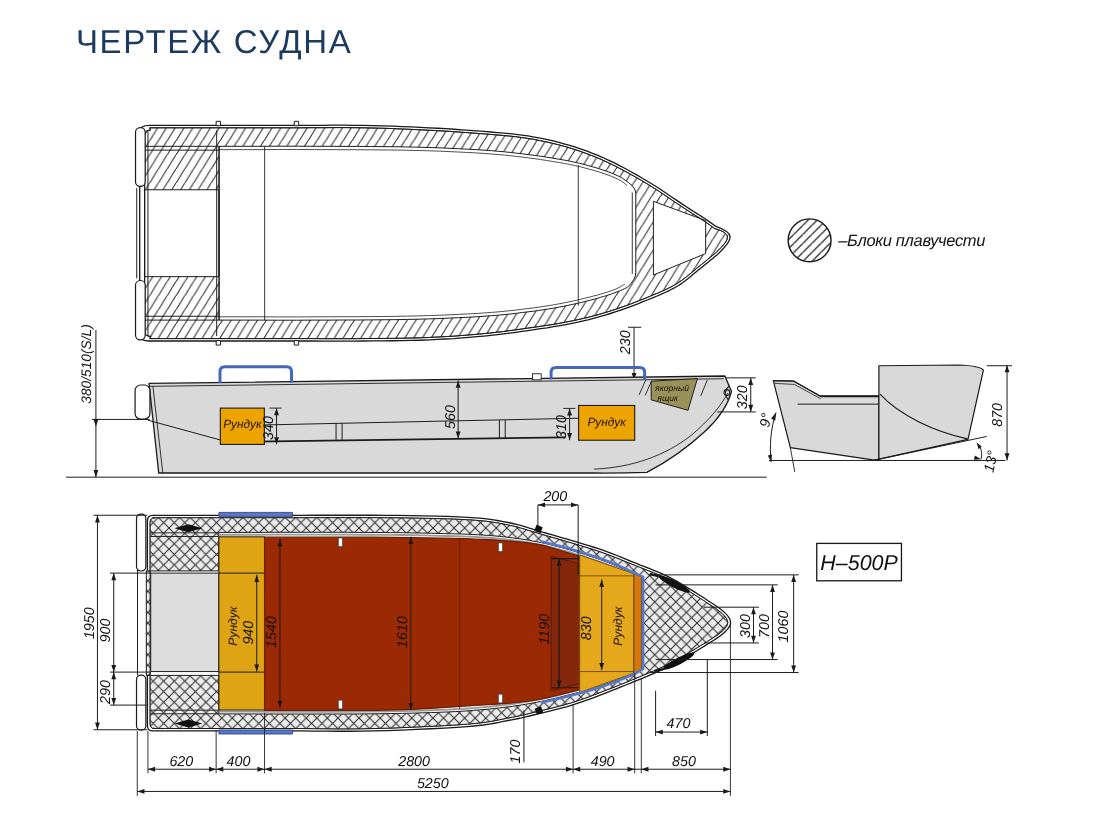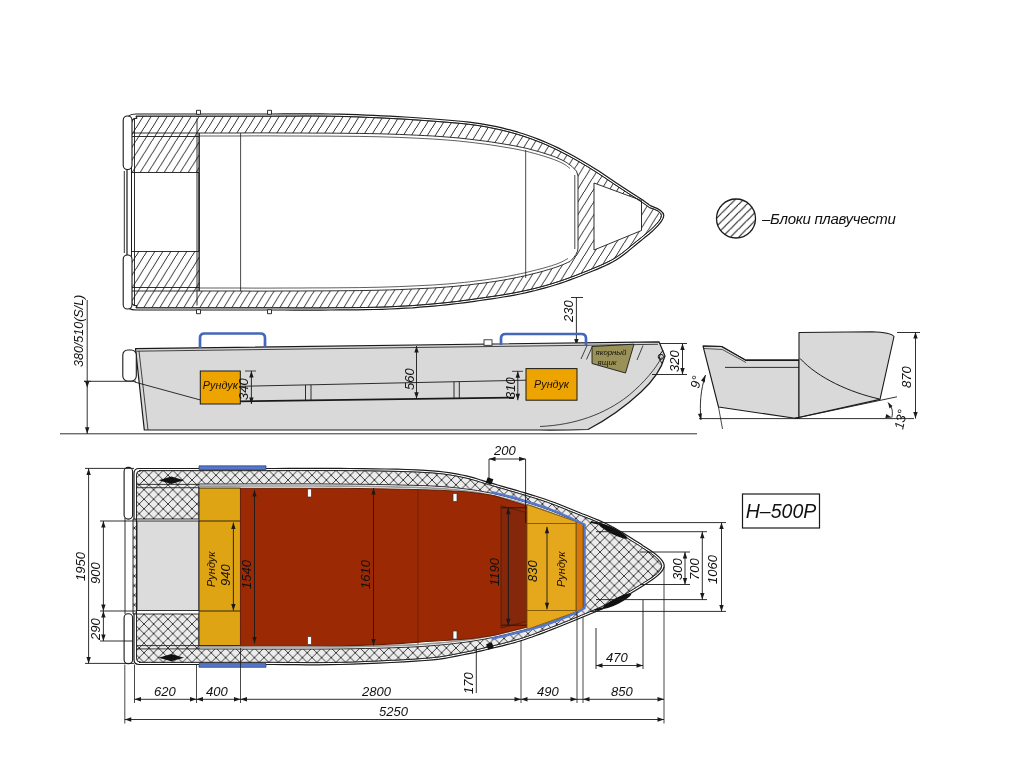--- a/index.html
+++ b/index.html
@@ -370,13 +370,14 @@
 </g>
 
 <g id="modelbox">
 
   <rect x="742.5" y="494" width="77" height="34" fill="#fff" stroke="#1a1a1a" stroke-width="1.2"></rect>
 
   <text x="781" y="518" text-anchor="middle" style="font:italic 19.5px 'Liberation Sans',sans-serif;fill:#111;">H–500P</text>
 </g>
 </svg>
 
+<div style="position:absolute;left:69px;top:22px;font-size:30px;letter-spacing:1.5px;color:#1c3b61;font-family:'Liberation Sans',sans-serif;font-weight:400;">ЧЕРТЕЖ СУДНА</div>
 </div>
 
 </body></html>

